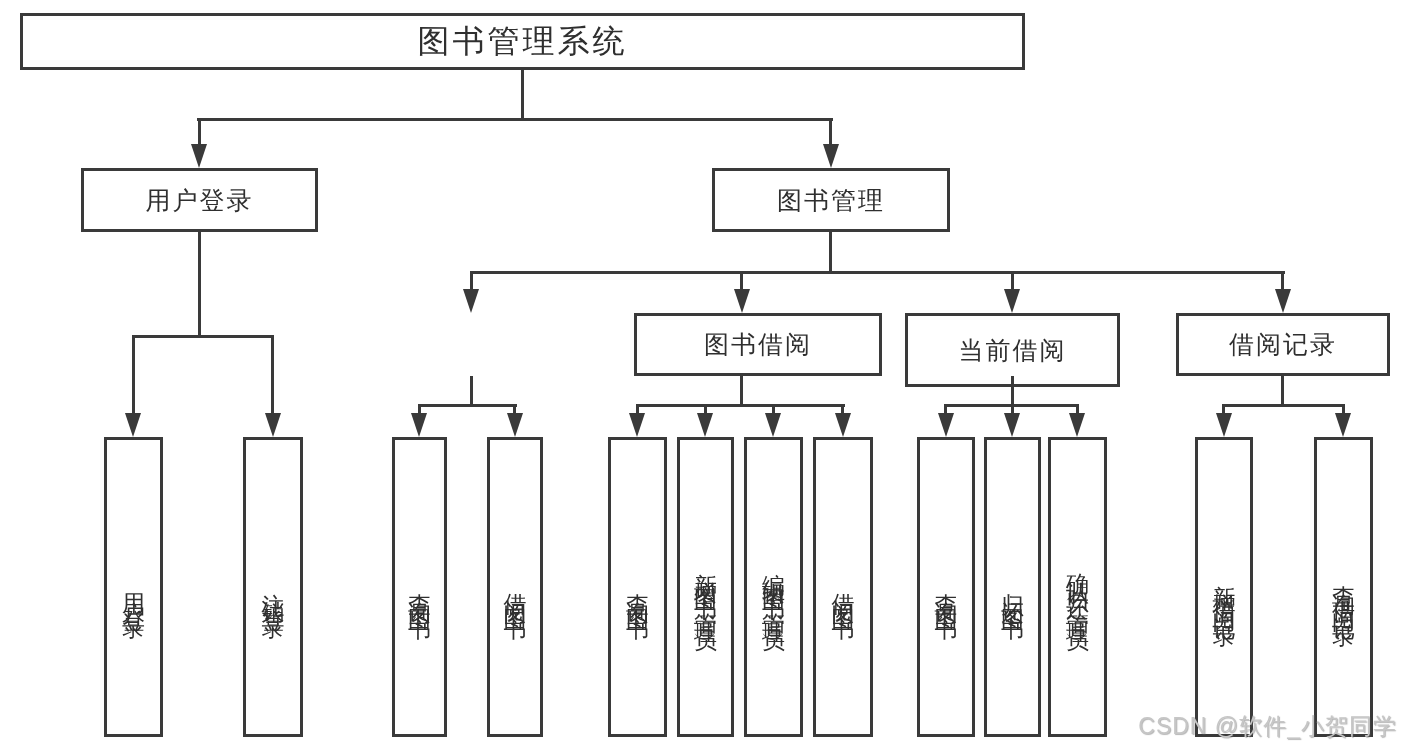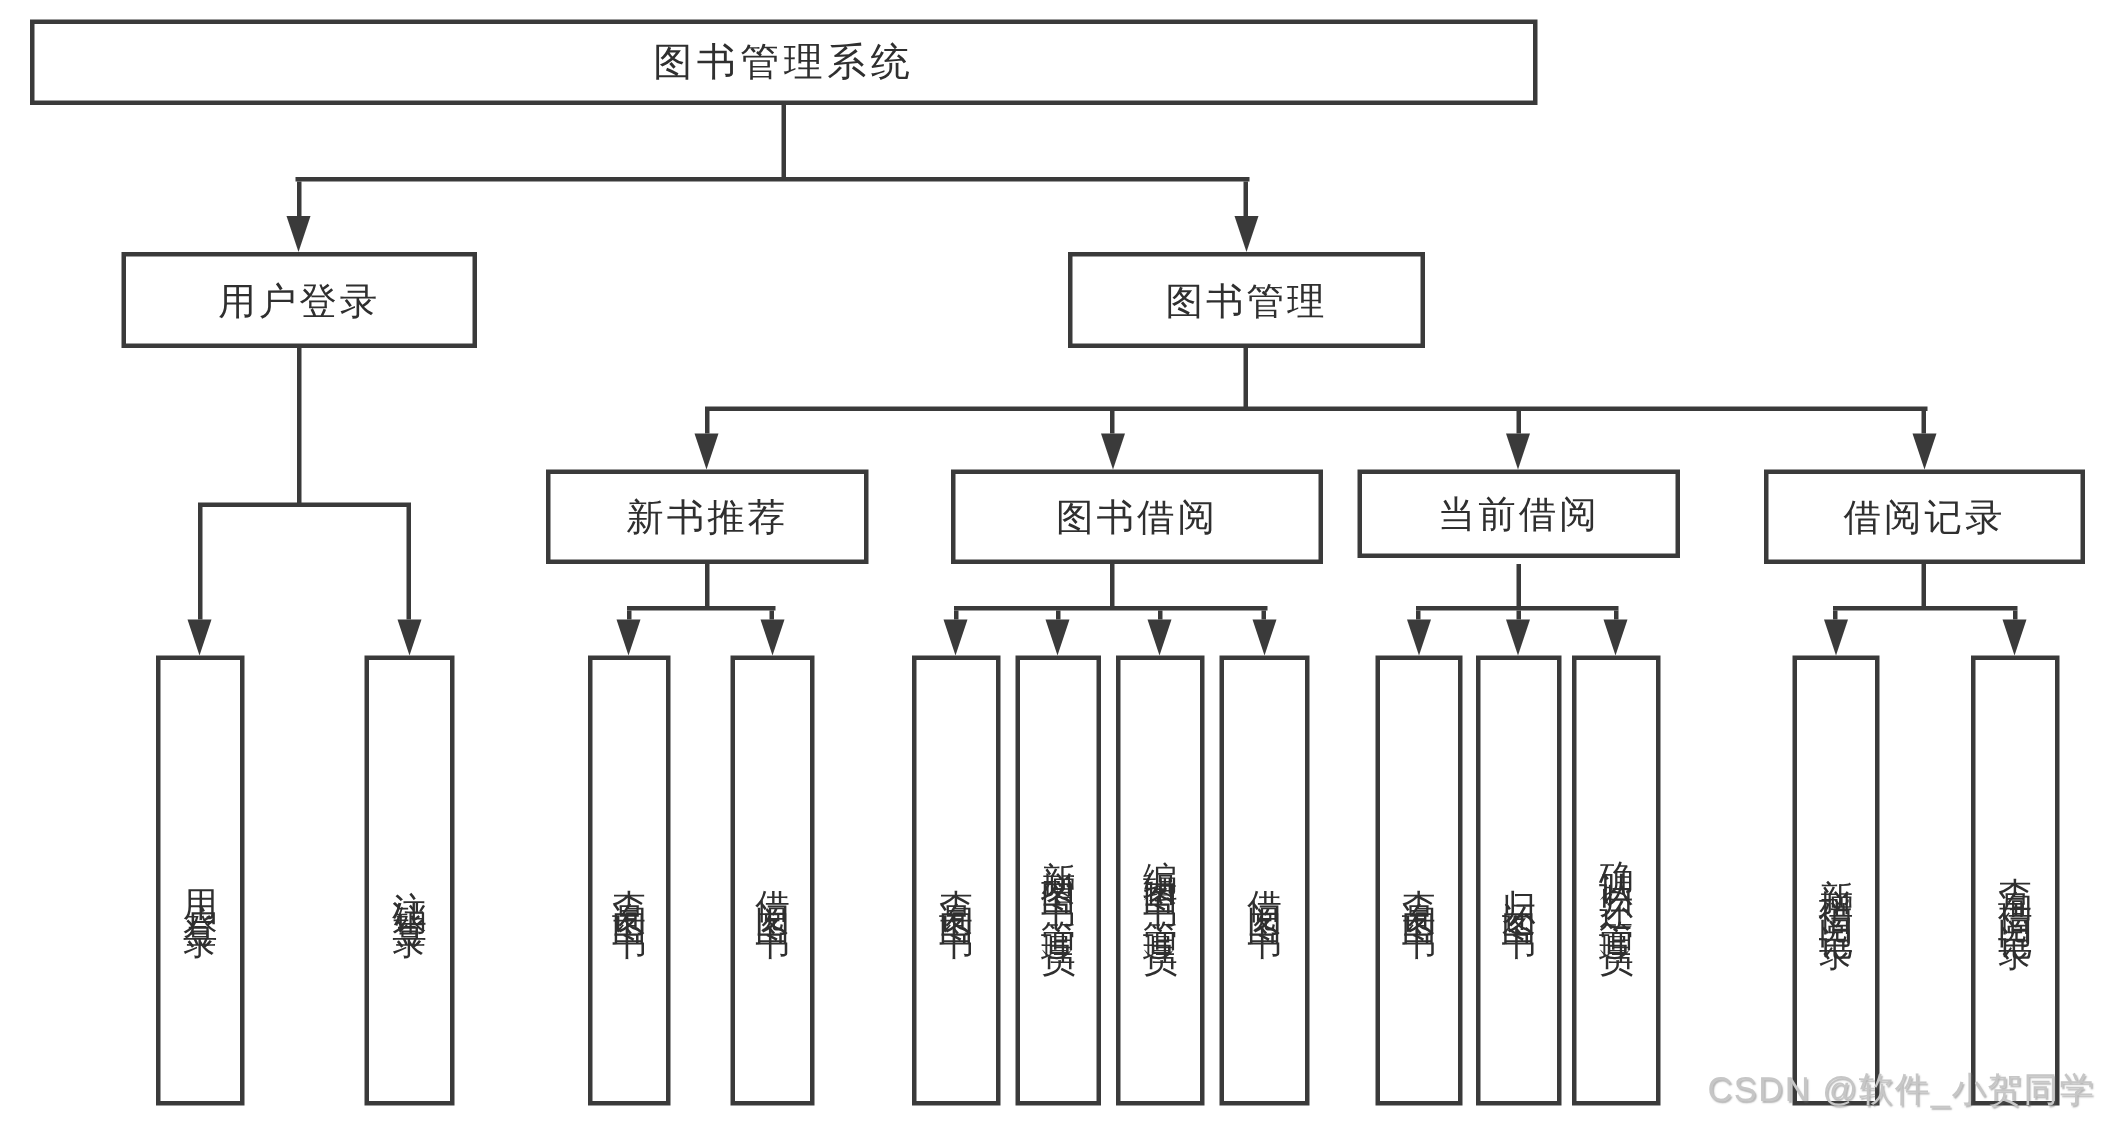--- a/index.html
+++ b/index.html
@@ -7,21 +7,21 @@
     --text:#2f2f2f;
     --watermark:#c6c6c6;
     --background:#ffffff;
   }
   *{box-sizing:border-box;margin:0;padding:0}
   body{background:var(--background);font-family:"Liberation Sans","DejaVu Sans",sans-serif}
   .canvas{position:relative;width:1405px;height:747px;background:var(--background);overflow:hidden}
   .box{position:absolute;border:3px solid var(--line);background:#fff;display:flex;
        align-items:center;justify-content:center;color:var(--text)}
   .hdr{font-size:25px;letter-spacing:2px}
-  .root-box{font-size:26px;letter-spacing:3px}
+  .root-box{font-size:32px;letter-spacing:3px}
   .leaf{position:absolute;top:437px;height:300px;border:3px solid var(--line);background:#fff;
         display:flex;align-items:center;justify-content:center;color:var(--text)}
   .leaf span{writing-mode:vertical-rl;text-orientation:mixed;font-size:23px;
              letter-spacing:8px;line-height:1;margin-top:8px;white-space:nowrap}
   .ln{position:absolute;background:var(--line)}
   .v{width:3px}
   .h{height:3px}
   .arr{position:absolute;width:0;height:0;border-left:8px solid transparent;
        border-right:8px solid transparent;border-top:24px solid var(--line)}
   .wm{position:absolute;right:8px;bottom:5px;font-size:23px;letter-spacing:1px;
@@ -37,27 +37,24 @@
     <span>图书管理系统</span>
   </div>
 
   <div class="box hdr" style="left:81px;top:168px;width:237px;height:64px">
     <span>用户登录</span>
   </div>
   <div class="box hdr" style="left:712px;top:168px;width:238px;height:64px">
     <span>图书管理</span>
   </div>
 
-  <div class="box hdr" style="left:364px;top:313px;width:215px;height:63px">
-    <span>新书推荐</span>
-  </div>
   <div class="box hdr" style="left:634px;top:313px;width:248px;height:63px">
     <span>图书借阅</span>
   </div>
-  <div class="box hdr" style="left:905px;top:313px;width:215px;height:59px">
+  <div class="box hdr" style="left:905px;top:313px;width:215px;height:74px">
     <span>当前借阅</span>
   </div>
   <div class="box hdr" style="left:1176px;top:313px;width:214px;height:63px">
     <span>借阅记录</span>
   </div>
 
   <div class="leaf" style="left:104px;width:59px">
     <span>用户登录</span>
   </div>
   <div class="leaf" style="left:243px;width:60px">

